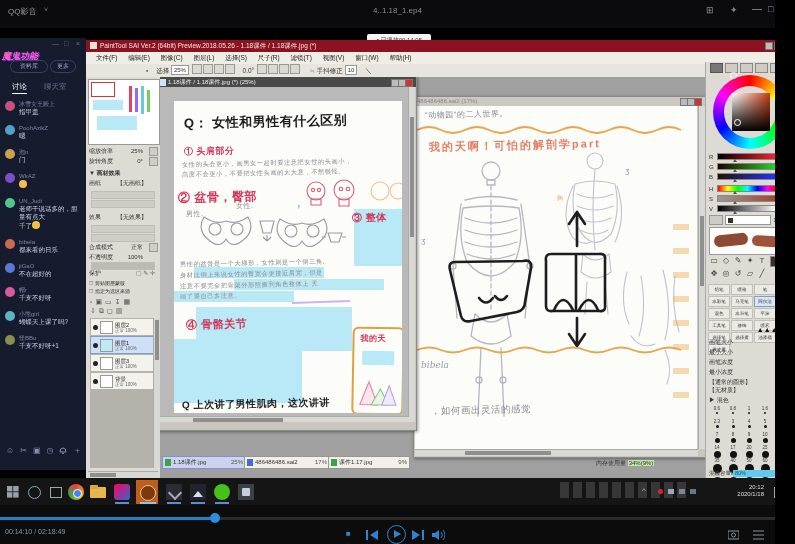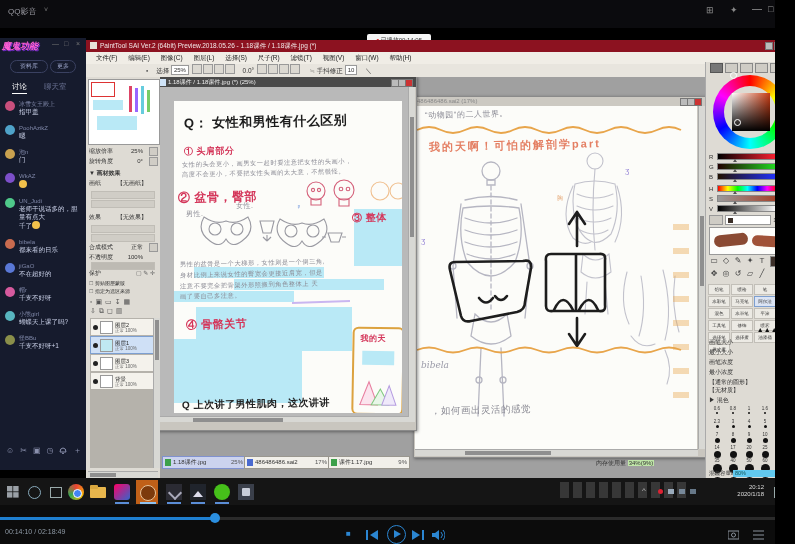--- a/index.html
+++ b/index.html
@@ -117,33 +117,34 @@
   .gsk{stroke:#9a9aa2;stroke-width:1.1;fill:none;}
 </style>
 </head>
 <body>
 
 <div class="screen">
 
   <div class="titlebar">
     <span class="a tx" style="left:8px;top:6px;font-size:8px;">QQ影音</span>
     <span class="a" style="left:44px;top:6px;font-size:7px;color:#777;">˅</span>
+    <span class="a tx" style="left:0;right:0;top:6px;text-align:center;font-size:8px;color:#8a8a92;">4..1.18_1.ep4</span>
     <span class="a" style="left:706px;top:5px;font-size:9px;color:#888;">⊞</span>
     <span class="a" style="left:730px;top:5px;font-size:9px;color:#888;">✦</span>
     <span class="a" style="left:752px;top:3px;font-size:10px;color:#999;">—</span>
     <span class="a" style="left:768px;top:4px;font-size:9px;color:#999;">□</span>
     <span class="a" style="left:783px;top:4px;font-size:10px;color:#999;">×</span>
   </div>
 
   <div class="desktop">
 
     <div class="badge"><b>●</b><span>已播放00:14:05</span></div>
 
     <div class="chat">
-      <span class="a chatlogo" style="left:2px;top:2px;text-align:center;">魔鬼功能</span>
+      <span class="a chatlogo" style="left:2px;top:12px;text-align:center;">魔鬼功能</span>
       <span class="a" style="left:52px;top:2px;font-size:7px;color:#777;">—</span>
       <span class="a" style="left:64px;top:2px;font-size:7px;color:#777;">□</span>
       <span class="a" style="left:76px;top:2px;font-size:7px;color:#777;">×</span>
       <div class="a pill" style="left:10px;top:22px;width:36px;height:11px;">资料库</div>
       <div class="a pill" style="left:50px;top:22px;width:24px;height:11px;">更多</div>
       <span class="a ctab on" style="left:12px;top:44px;">讨论</span>
       <span class="a ctab" style="left:44px;top:44px;">聊天室</span>
 
       <div class="a" style="left:5px;top:62px;width:78px;">
         <div class="cmsg">

